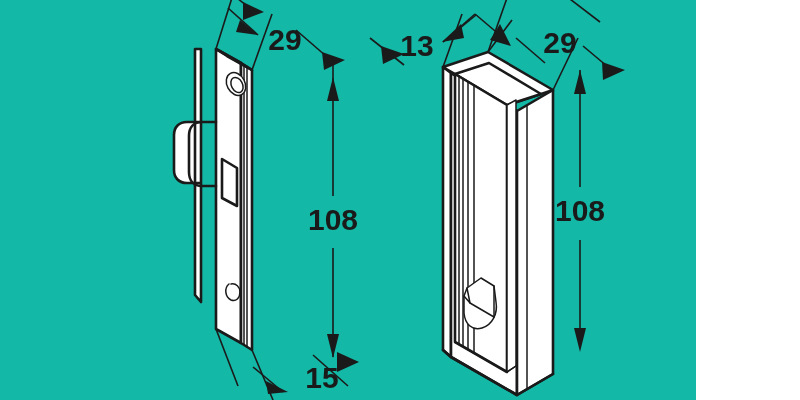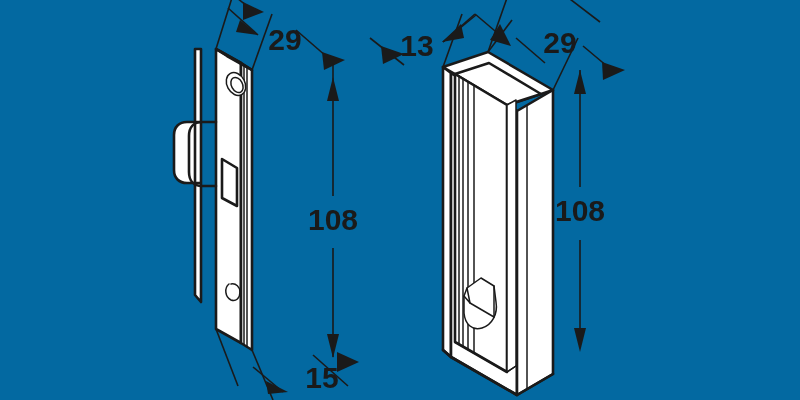--- a/index.html
+++ b/index.html
@@ -8,23 +8,23 @@
     background: #ffffff;
   }
   body {
     width: 800px;
     height: 400px;
     overflow: hidden;
     font-family: "Liberation Sans", sans-serif;
   }
   #drawing-root {
     position: relative;
-    width: 800px;
+    width: 696px;
     height: 400px;
-    background: #0369a1;
+    background: #14b8a6;
   }
   svg#technical-drawing {
     display: block;
     width: 800px;
     height: 400px;
   }
   .dim-text {
     font-family: "Liberation Sans", sans-serif;
     font-weight: bold;
     font-size: 30px;

